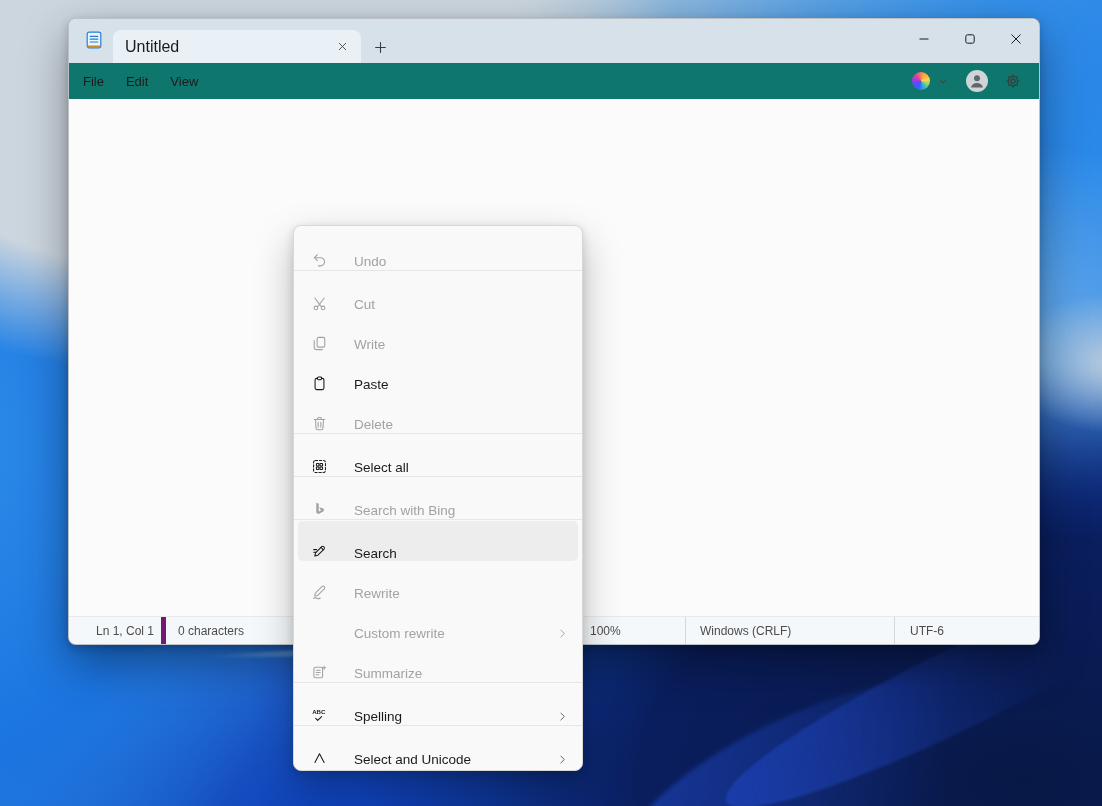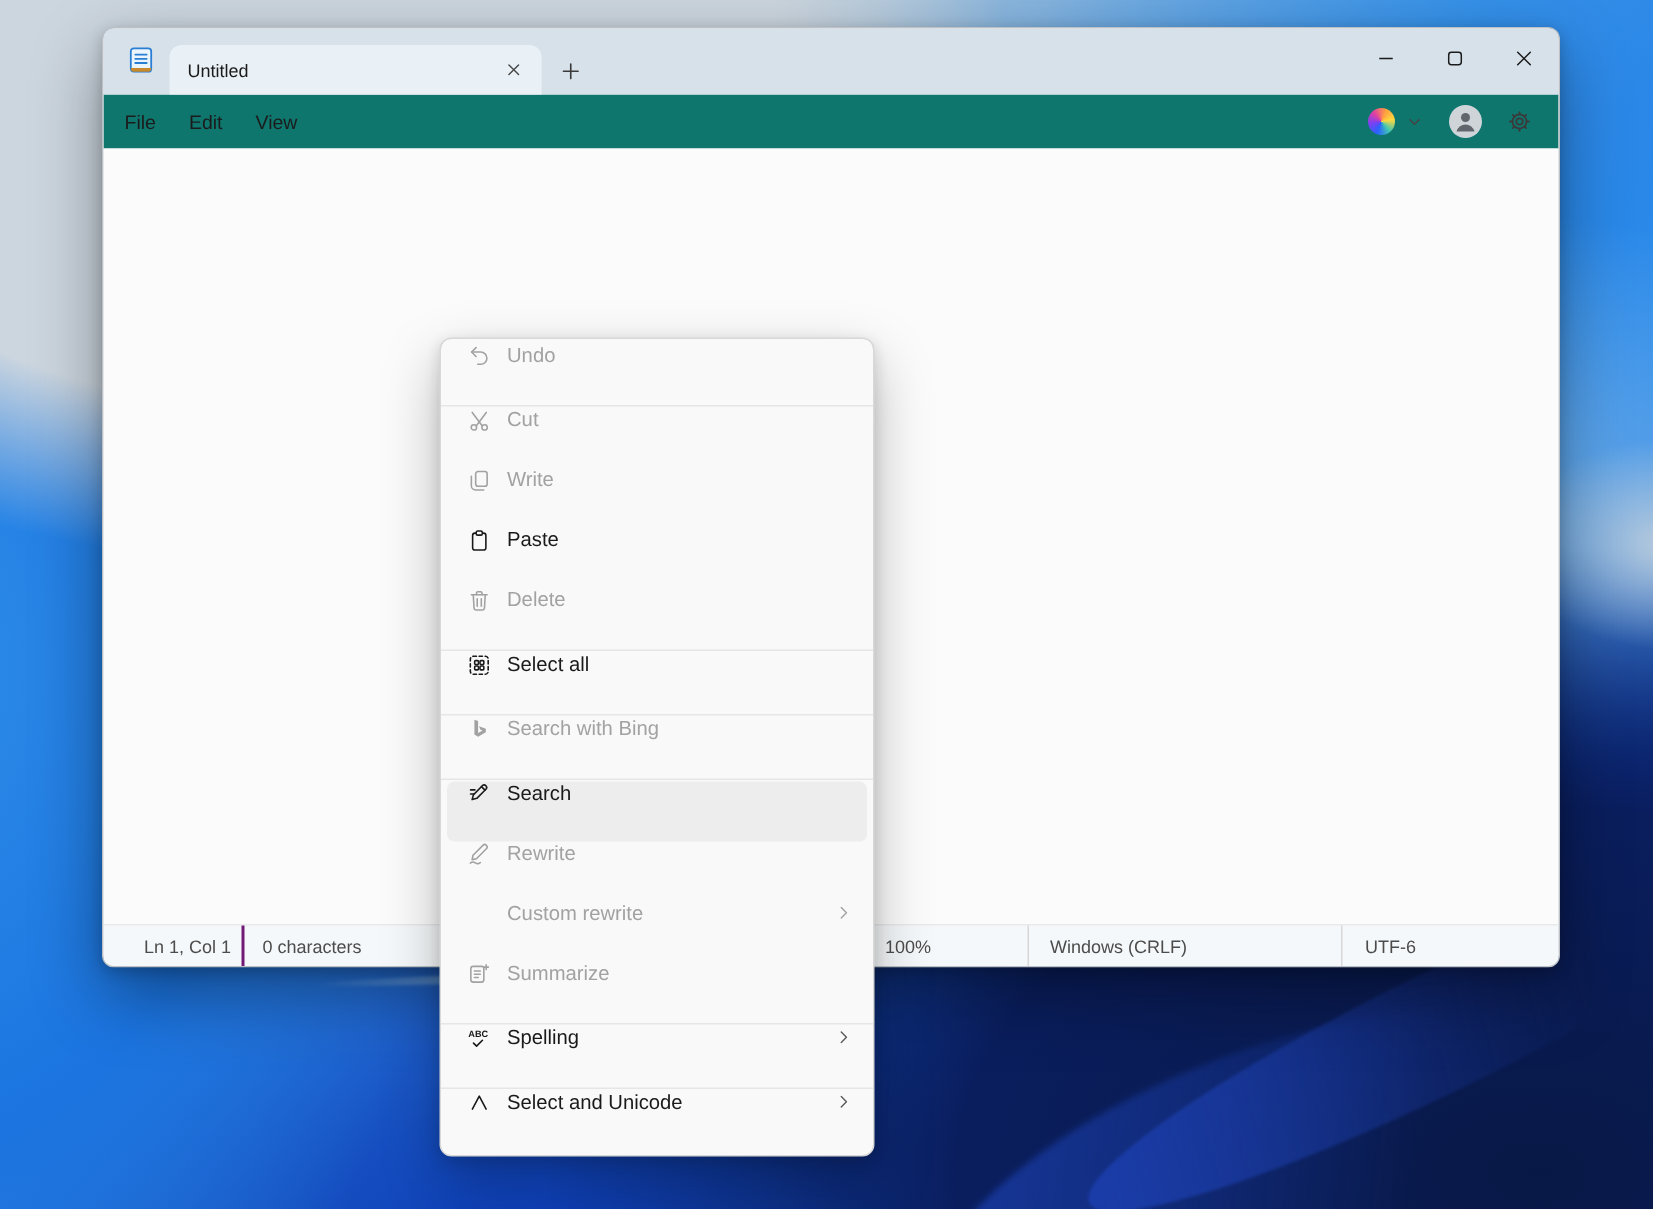--- a/index.html
+++ b/index.html
@@ -37,21 +37,21 @@
     box-shadow:0 18px 46px rgba(0,0,0,.38), 0 3px 10px rgba(0,0,0,.2);
     z-index:1;
   }
   .titlebar { flex:0 0 44px; background:#d6e1ea; position:relative; }
   .app-icon { position:absolute; left:15px; top:11px; width:20px; height:20px; }
   .tab {
     position:absolute; left:44px; top:11px; width:248px; height:33px;
     background:#e9f0f6; border-radius:8px 8px 0 0;
     display:flex; align-items:center; padding:0 8px 0 12px;
   }
-  .tab-title { flex:1; font-size:12px; color:#1b1b1b; }
+  .tab-title { flex:1; font-size:16px; color:#1b1b1b; }
   .icon-btn { display:flex; align-items:center; justify-content:center; border:none; background:transparent; padding:0; cursor:default; border-radius:4px; }
   .tab-close { width:22px; height:22px; }
   .newtab-btn { position:absolute; left:300px; top:17px; width:22px; height:22px; }
   .win-controls { position:absolute; right:0; top:0; display:flex; }
   .win-btn { width:46px; height:40px; display:flex; align-items:center; justify-content:center; border:none; background:transparent; }
 
   .menubar { flex:0 0 36px; background:#0f766e; display:flex; padding:0 10px 0 3px; }
   .menubar-item { border:none; background:transparent; margin:0 2px; padding:5px 9px; border-radius:5px; font-size:13px; color:#1b1b1b; font-family:inherit; }
   .menubar-right { margin-left:auto; display:flex; align-items:center; gap:6px; }
   .copilot-btn { display:flex; align-items:center; gap:7px; padding:4px 8px; border-radius:5px; }
@@ -60,34 +60,34 @@
   .person-btn { width:28px; height:28px; border-radius:50%; }
   .gear-btn { width:32px; height:32px; border-radius:5px; }
 
   .editor { flex:1; background:#fbfbfb; }
 
   .statusbar { flex:0 0 28px; background:#f5f8fa; border-top:1px solid #e9e9e9;
     display:flex; align-items:center; font-size:12px; color:#4c4c4c; }
   .sb-left { display:flex; align-items:center; height:100%; padding-left:27px; }
   .sb-cell { display:flex; align-items:center; height:100%; }
   .sb-cur { width:65px; }
-  .sb-chars { border-left:2px solid #701a75; padding-left:12px; }
+  .sb-chars { border-left:5px solid #701a75; padding-left:12px; }
   .sb-right { margin-left:auto; display:flex; align-items:center; height:100%;gap:42px; }
   .sb-zoom { width:70px; border-left:1px solid #d7d7d7; padding-left:16px; }
   .sb-eol { width:167px; border-left:1px solid #d7d7d7; padding-left:14px; }
   .sb-enc { width:145px; border-left:1px solid #d7d7d7; padding-left:15px; }
 
   
   .context-menu {
     position:absolute; left:293px; top:225px; width:290px; z-index:5;
     background:#f9f9f9; border:1px solid #d8d8d8; border-radius:8px; padding:3px 0;
     box-shadow:0 16px 38px rgba(0,0,0,.26), 0 3px 10px rgba(0,0,0,.14);
   }
-  .menu-item { height:40px; display:flex; align-items:flex-start; padding:0 12px 0 17px;
-    font-size:13.5px; color:#1a1a1a; }
+  .menu-item { height:40px; display:flex; align-items:flex-end; padding:0 12px 0 17px;
+    font-size:13.5px; color:#1a1a1a;gap:16px; }
   .menu-item.highlighted { background:#ededed; border-radius:5px; margin:0 4px; padding-left:13px; }
   .menu-item.disabled { color:#a2a2a2; }
   .mi-icon { flex:0 0 17px; width:17px; height:17px; margin-right:10px;
     display:flex; align-items:center; justify-content:center; }
   .mi-label { flex:1; }
   .mi-chevron { display:flex; color:#5a5a5a; }
   .menu-item.disabled .mi-chevron { color:#a2a2a2; }
   .menu-separator { height:1px; background:#e6e6e6; margin:1px 0; }
   svg { display:block; }
 </style>

